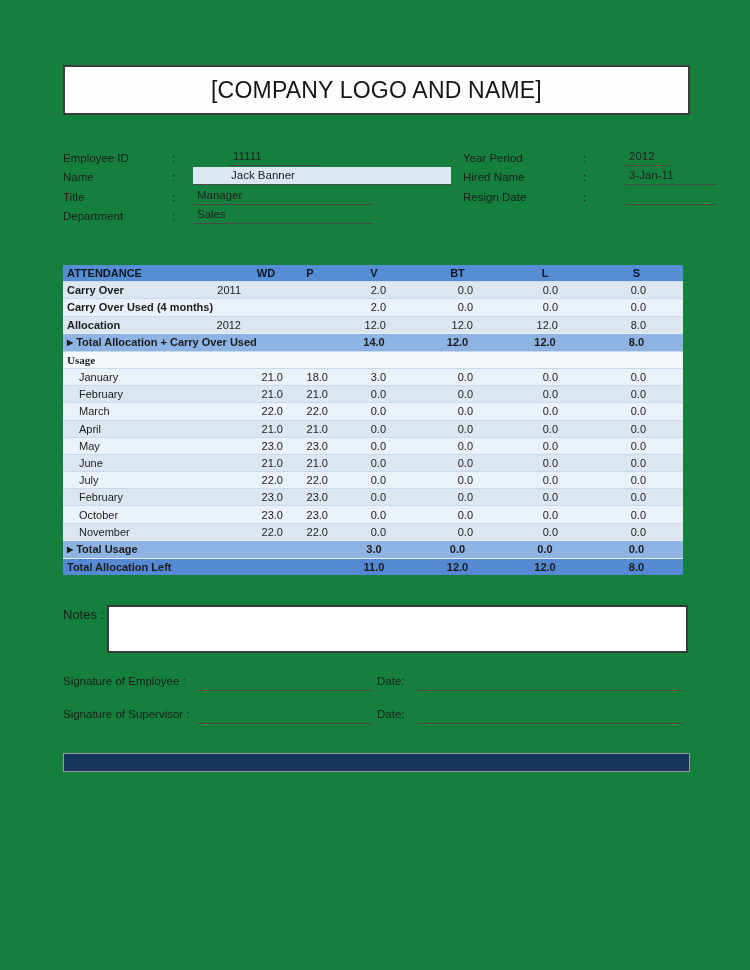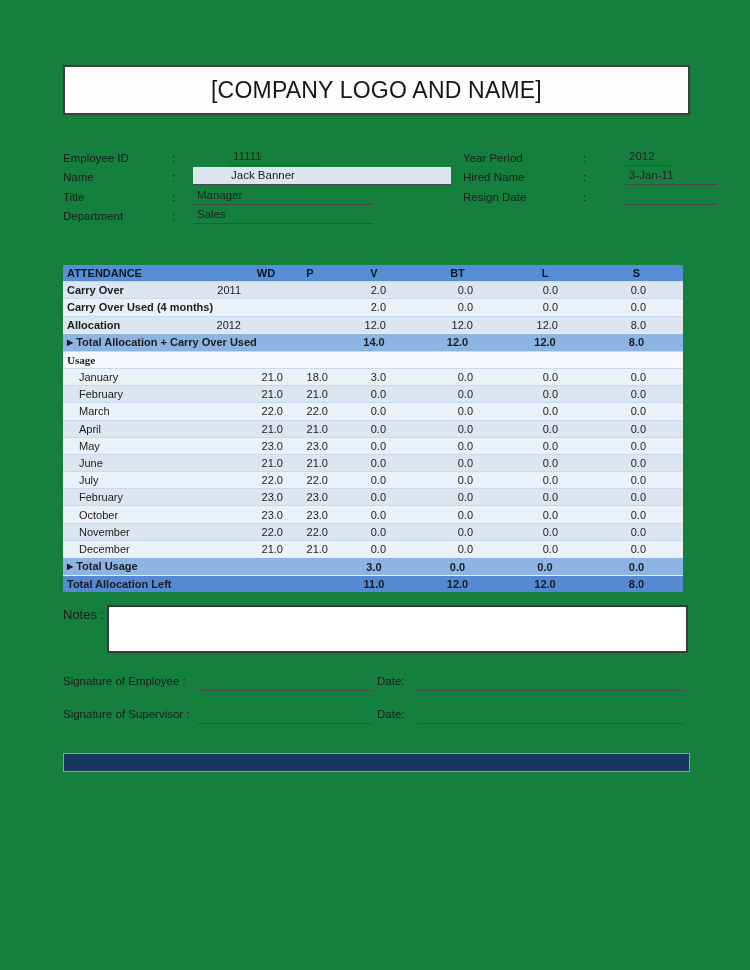--- a/index.html
+++ b/index.html
@@ -331,30 +331,20 @@
           <td class="name"><span>November</span></td>
           <td class="year"></td>
           <td class="num wd">22.0</td>
           <td class="num p">22.0</td>
           <td class="num v">0.0</td>
           <td class="num bt">0.0</td>
           <td class="num l">0.0</td>
           <td class="num s">0.0</td>
         </tr>
 
-        <tr class="row kind-month">
-          <td class="name"><span>December</span></td>
-          <td class="year"></td>
-          <td class="num wd">21.0</td>
-          <td class="num p">21.0</td>
-          <td class="num v">0.0</td>
-          <td class="num bt">0.0</td>
-          <td class="num l">0.0</td>
-          <td class="num s">0.0</td>
-        </tr>
 
         <tr class="row kind-subtotal">
           <td class="name"><span class="marker">▶</span><span>Total Usage</span></td>
           <td class="year"></td>
           <td class="num wd"></td>
           <td class="num p"></td>
           <td class="num v">3.0</td>
           <td class="num bt">0.0</td>
           <td class="num l">0.0</td>
           <td class="num s">0.0</td>

